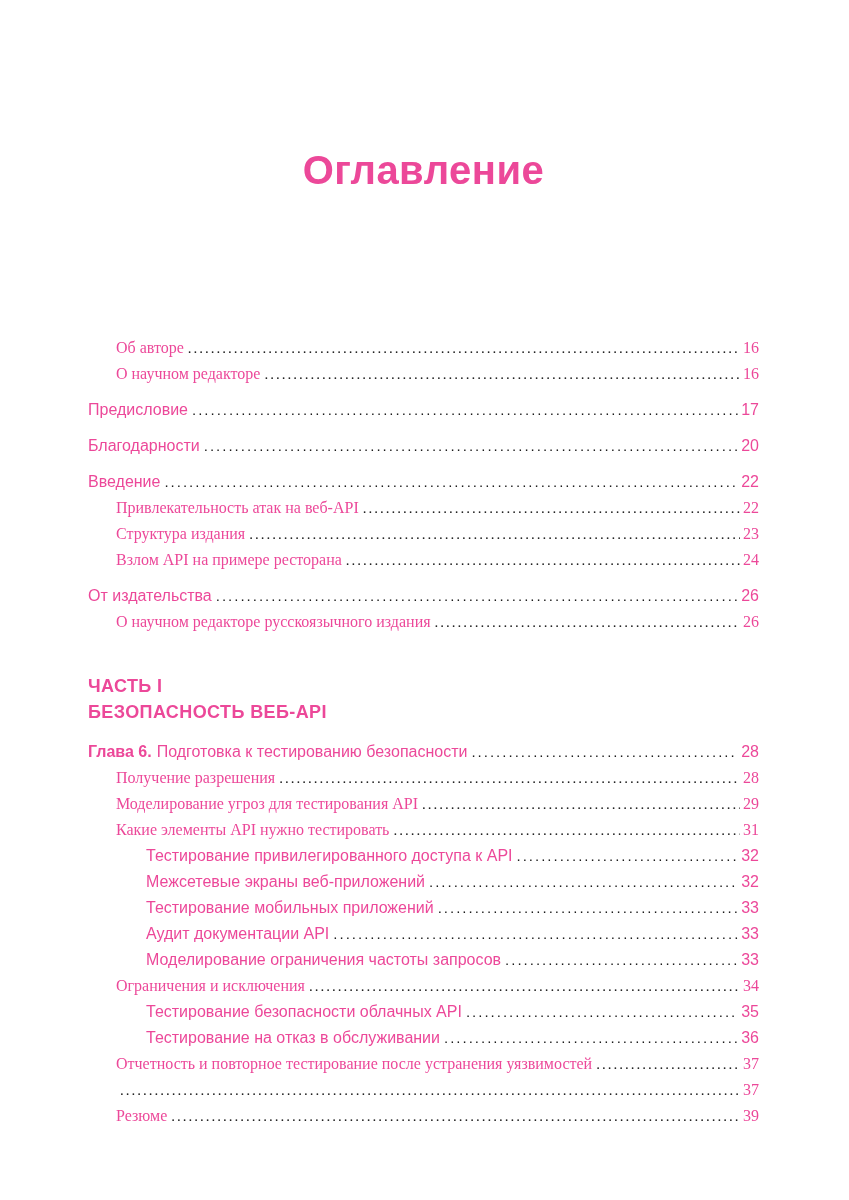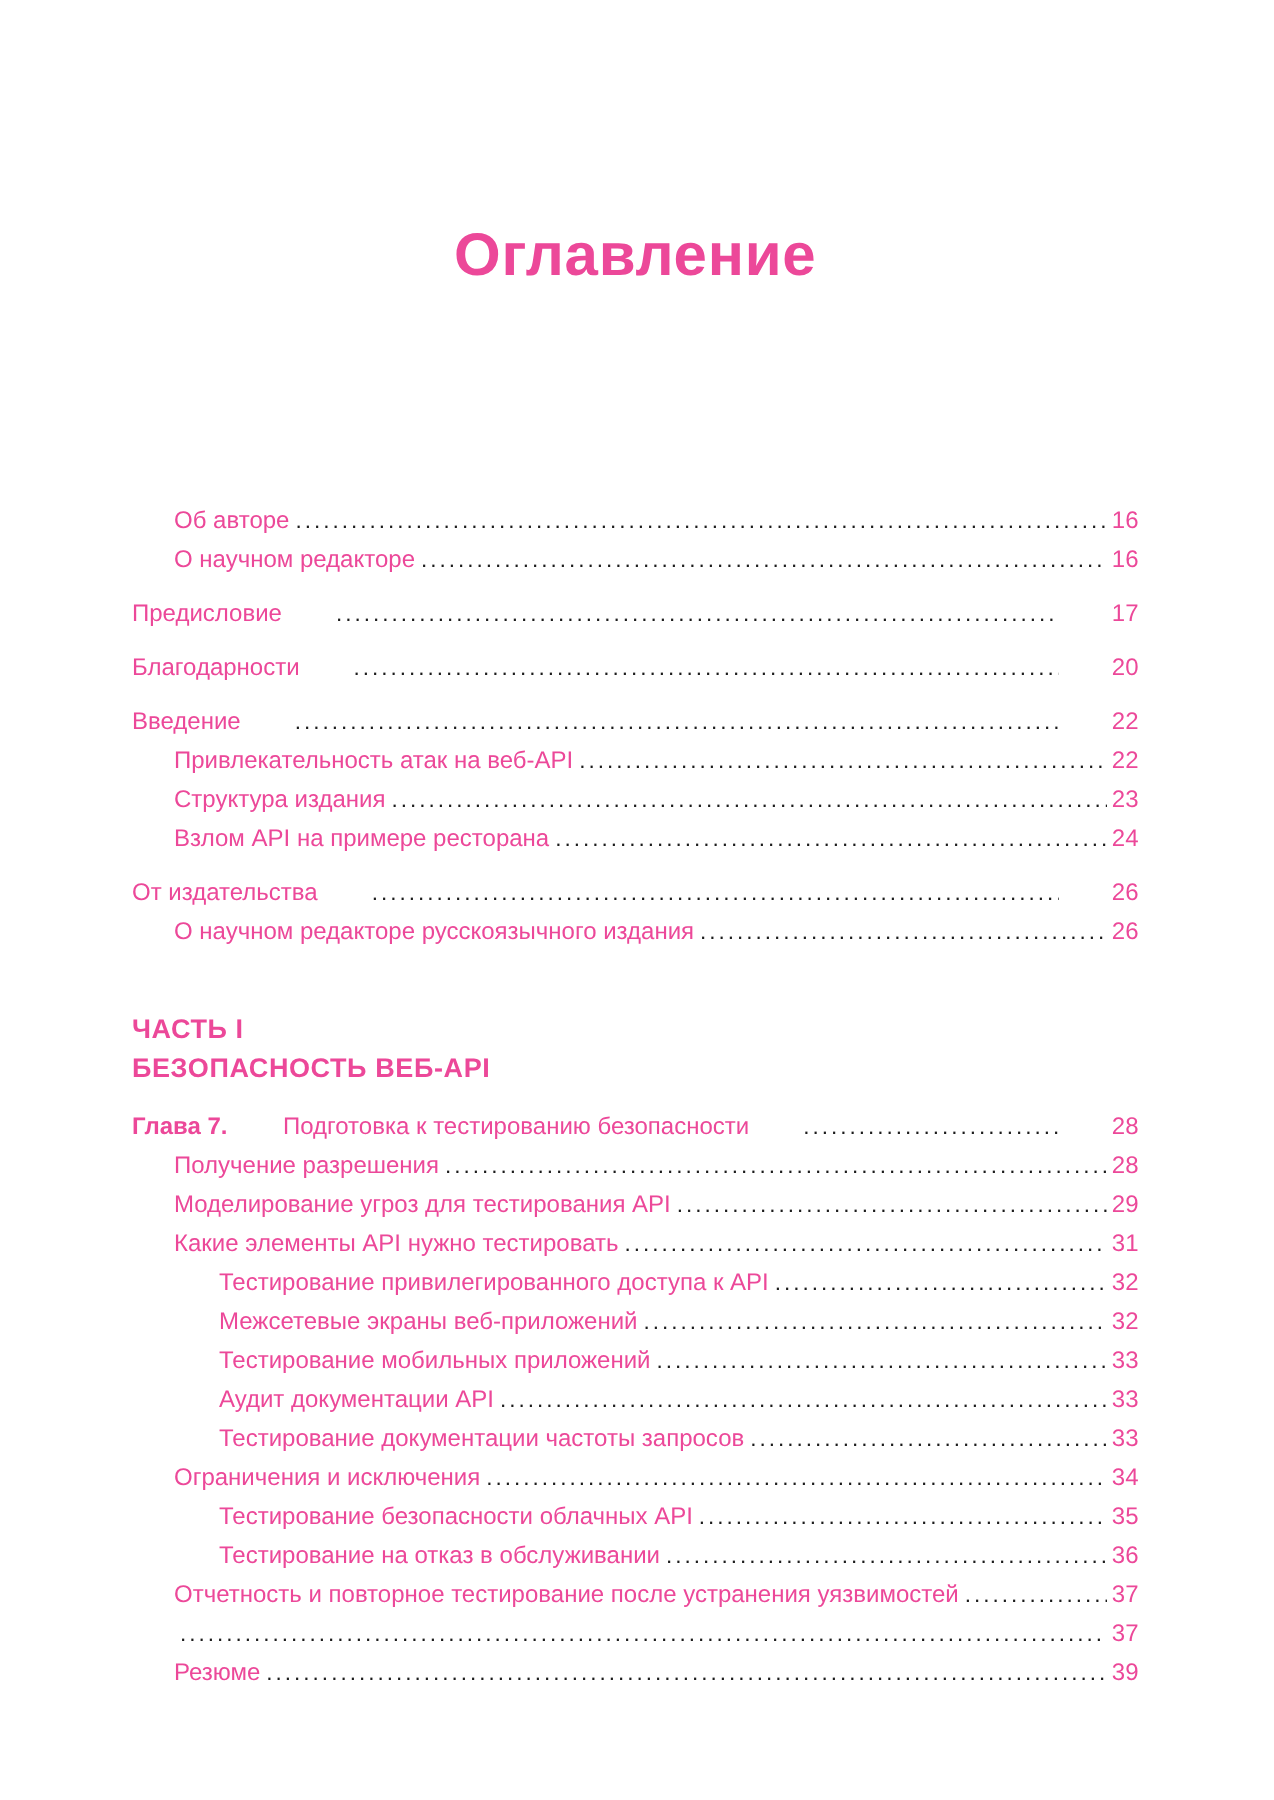--- a/index.html
+++ b/index.html
@@ -23,22 +23,22 @@
     margin-bottom: 142px;
   }
   .toc-section { width: 100%; }
   .toc-row {
     display: flex;
     align-items: baseline;
     line-height: 26px;
     font-size: 16px;
   }
   .toc-row.gap { margin-top: 10px; }
-  .indent-0 { padding-left: 0; gap: 32px; }
-  .indent-1 { padding-left: 28px; }
+  .indent-0 { padding-left: 0; }
+  .indent-1 { padding-left: 28px; font-family: Liberation Serif, serif; }
   .indent-2 { padding-left: 58px; }
   .prefix { font-weight: 700; margin-right: 5px; white-space: nowrap; }
   .label { white-space: nowrap; }
   .dots {
     flex: 1;
     overflow: hidden;
     white-space: nowrap;
     margin: 0 3px 0 4px;
     color: #1c1c1c;
   }
@@ -143,21 +143,21 @@
   </div>
 </section>
 
   <div class="part-heading">
     <div>ЧАСТЬ I</div>
     <div>БЕЗОПАСНОСТЬ ВЕБ-API</div>
   </div>
 
   <section class="toc-section">
   <div class="toc-row indent-0">
-    <span class="prefix">Глава 7.</span>
+    <span class="prefix">Глава 6.</span>
     <span class="label">Подготовка к тестированию безопасности</span>
     <span class="dots"></span>
     <span class="pagenum">28</span>
   </div>
 
   <div class="toc-row indent-1">
 
     <span class="label">Получение разрешения</span>
     <span class="dots"></span>
     <span class="pagenum">28</span>
@@ -200,21 +200,21 @@
 
   <div class="toc-row indent-2">
 
     <span class="label">Аудит документации API</span>
     <span class="dots"></span>
     <span class="pagenum">33</span>
   </div>
 
   <div class="toc-row indent-2">
 
-    <span class="label">Тестирование документации частоты запросов</span>
+    <span class="label">Моделирование ограничения частоты запросов</span>
     <span class="dots"></span>
     <span class="pagenum">33</span>
   </div>
 
   <div class="toc-row indent-1">
 
     <span class="label">Ограничения и исключения</span>
     <span class="dots"></span>
     <span class="pagenum">34</span>
   </div>

